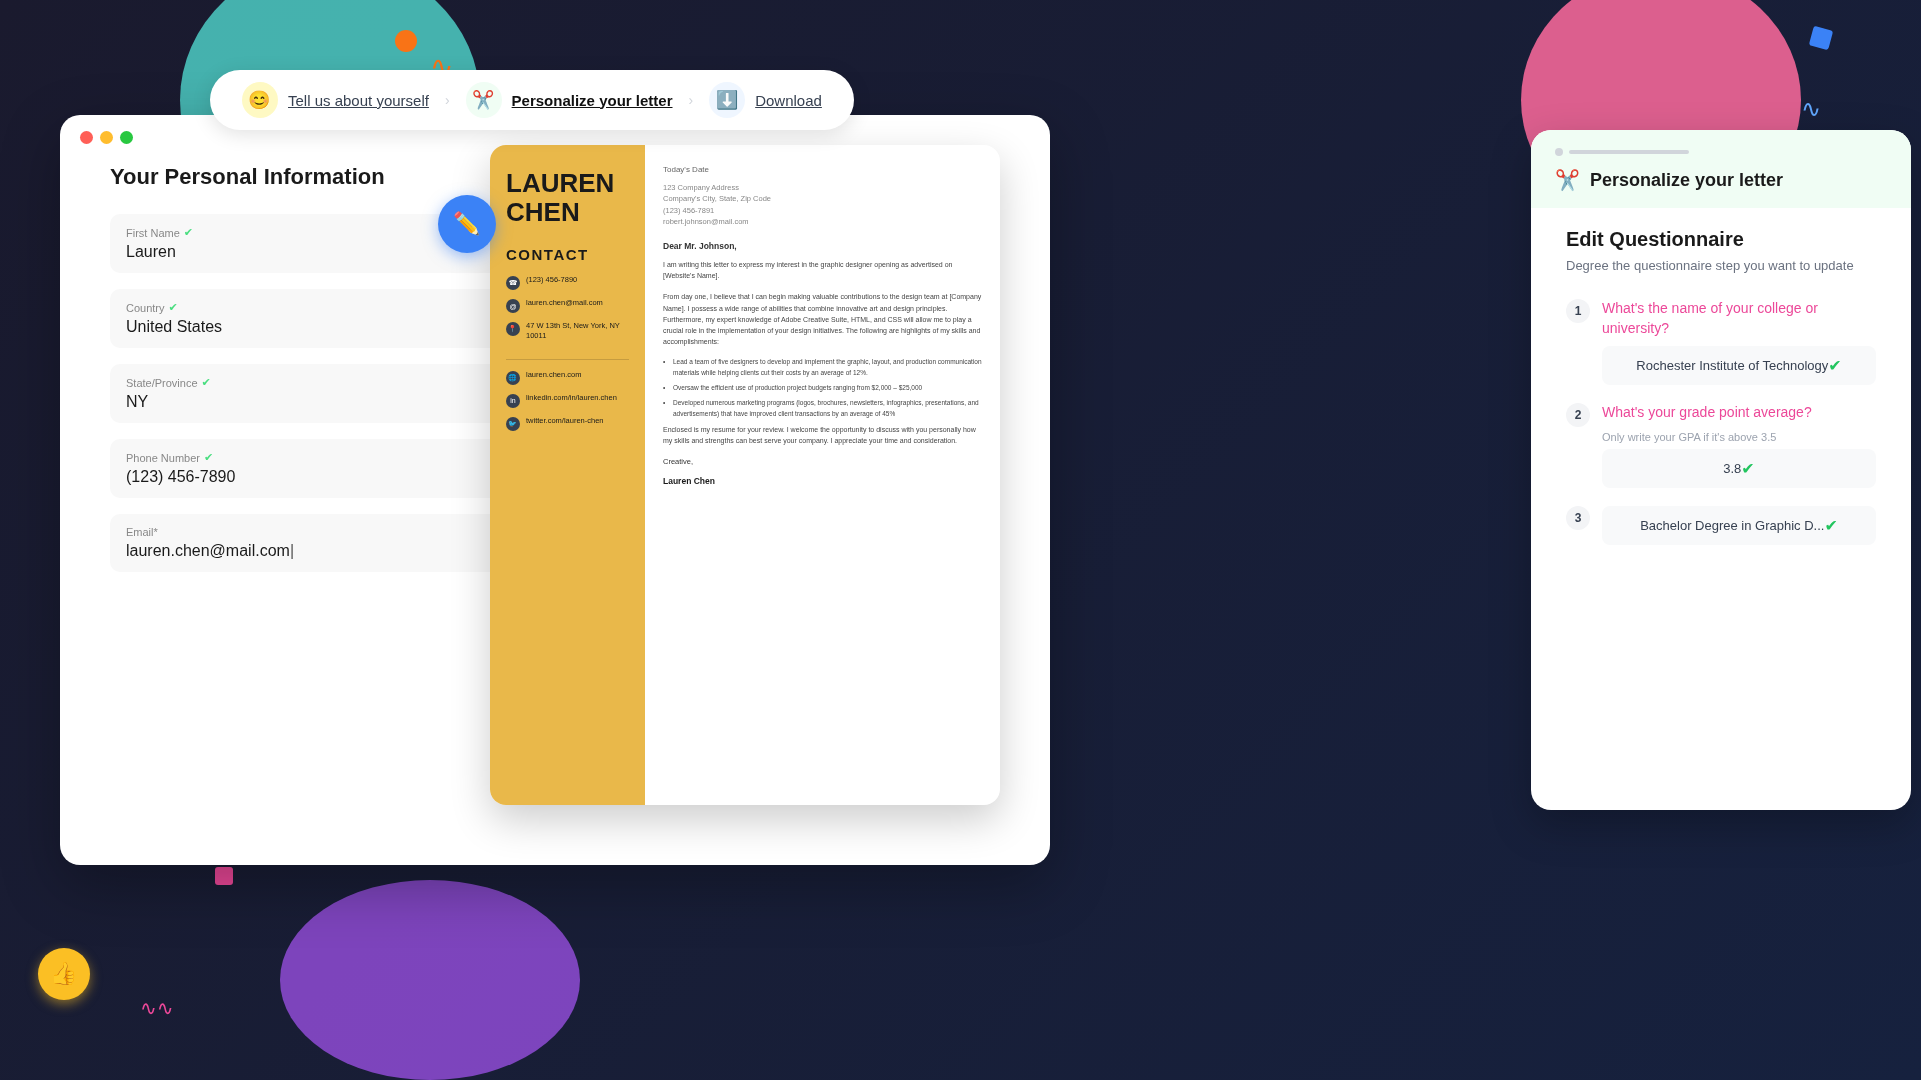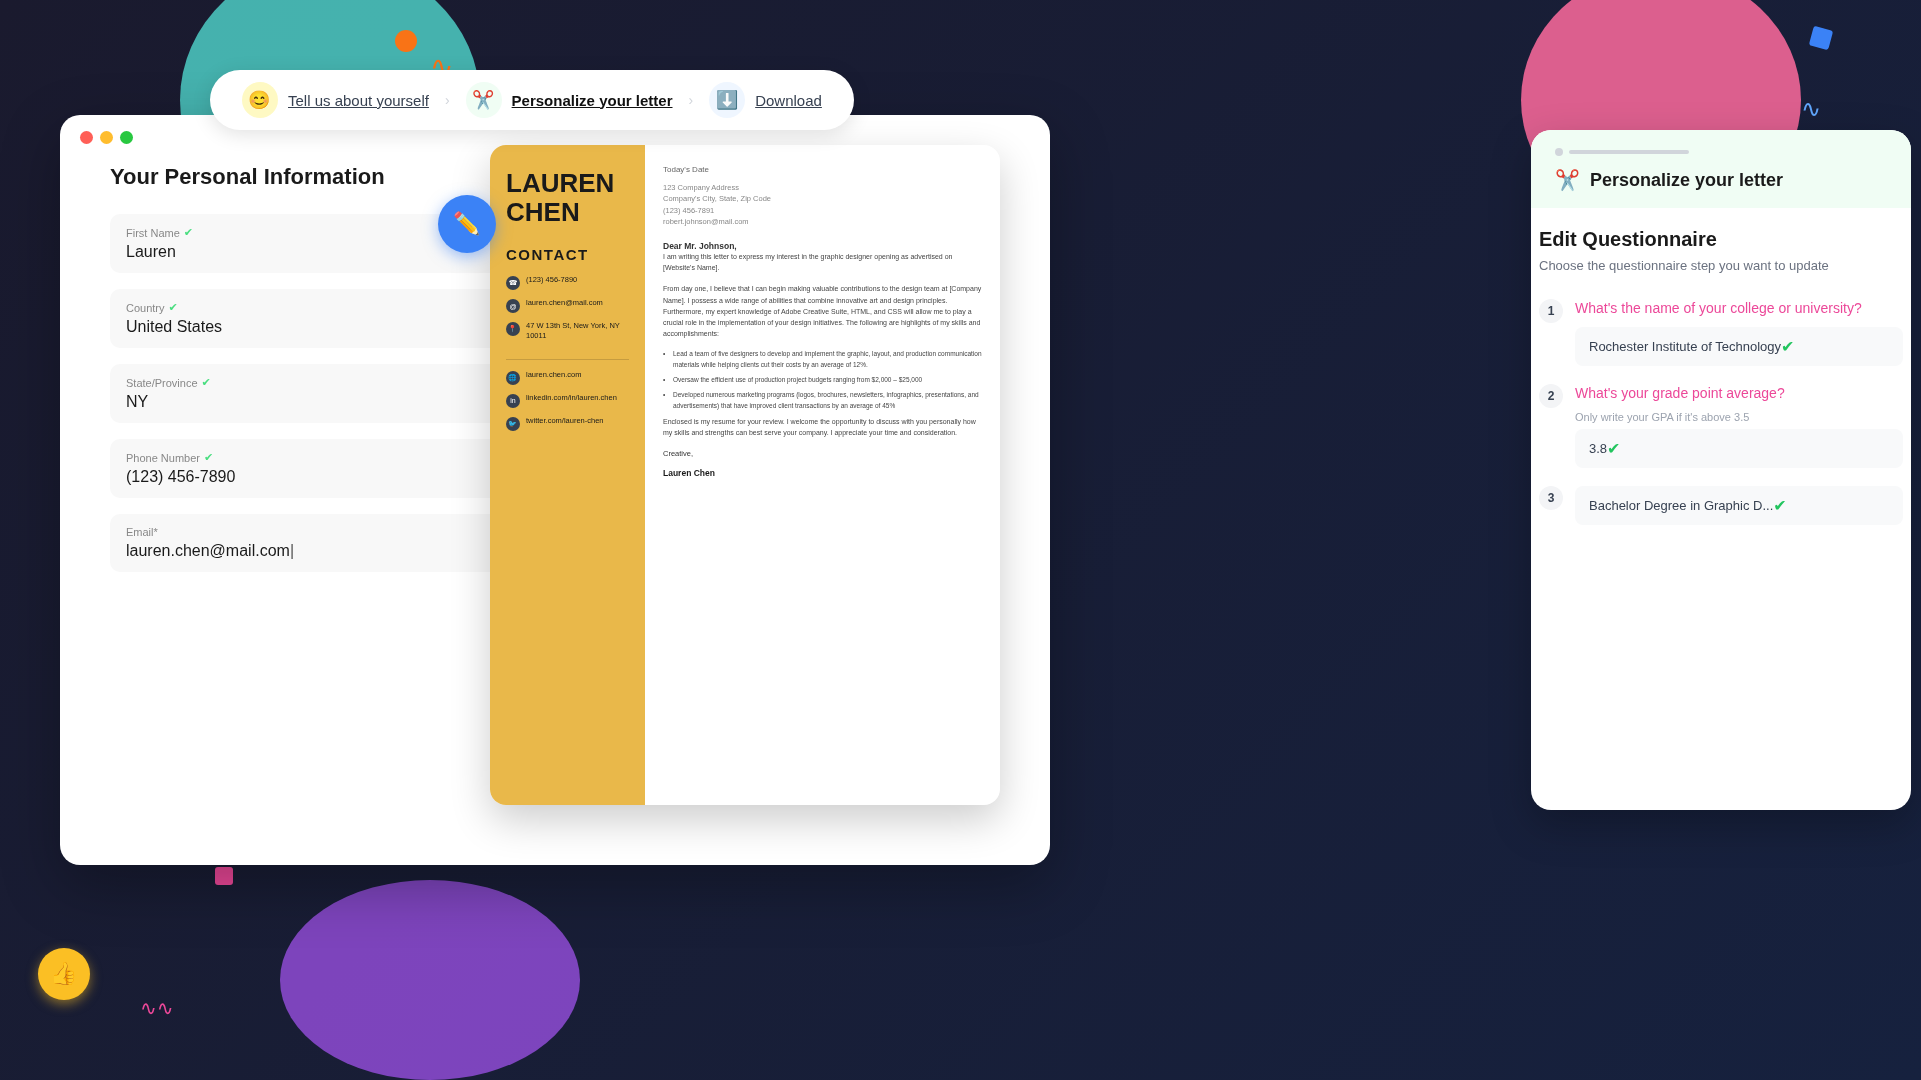--- a/index.html
+++ b/index.html
@@ -350,20 +350,21 @@
     }
     .letter-addr {
       font-size: 7.5px;
       color: #888;
       line-height: 1.5;
       margin-bottom: 14px;
     }
     .letter-salutation {
       font-size: 8.5px;
       color: #333;
+      margin-bottom: 8px;
       font-weight: 600;
     }
     .letter-paragraph {
       font-size: 7px;
       color: #444;
       line-height: 1.6;
       margin-bottom: 10px;
     }
     .letter-bullet {
       font-size: 6.5px;
@@ -433,21 +434,21 @@
     .rp-scissors {
       color: #22c55e;
       font-size: 20px;
     }
     .rp-title {
       font-size: 18px;
       font-weight: 700;
       color: #1a1a1a;
     }
     .rp-body {
-      padding: 20px 8px;
+      padding: 20px 35px;
     }
     .rp-subtitle {
       font-size: 20px;
       font-weight: 800;
       color: #1a1a1a;
       margin-bottom: 6px;
     }
     .rp-desc {
       font-size: 13px;
       color: #6b7280;
@@ -482,21 +483,21 @@
       font-weight: 500;
       line-height: 1.4;
       margin-bottom: 8px;
     }
     .q-answer-box {
       background: #f8f9fa;
       border-radius: 8px;
       padding: 10px 14px;
       display: flex;
       align-items: center;
-      justify-content: flex-start;
+      justify-content: center;
     }
     .q-answer {
       font-size: 13px;
       color: #374151;
     }
     .q-check {
       color: #22c55e;
       font-size: 16px;
     }
     .q-sub-text {
@@ -681,21 +682,21 @@
       <div class="rp-dot"></div>
       <div class="rp-bar"></div>
     </div>
     <div class="rp-header-row">
       <span class="rp-scissors">✂️</span>
       <span class="rp-title">Personalize your letter</span>
     </div>
   </div>
   <div class="rp-body">
     <div class="rp-subtitle">Edit Questionnaire</div>
-    <div class="rp-desc">Choose the questionnaire step you want to update</div>
+    <div class="rp-desc">Degree the questionnaire step you want to update</div>
 
     <div class="questionnaire-item">
       <div class="q-number">1</div>
       <div class="q-content">
         <div class="q-question">What's the name of your college or university?</div>
         <div class="q-answer-box">
           <span class="q-answer">Rochester Institute of Technology</span>
           <span class="q-check">✔</span>
         </div>
       </div>

